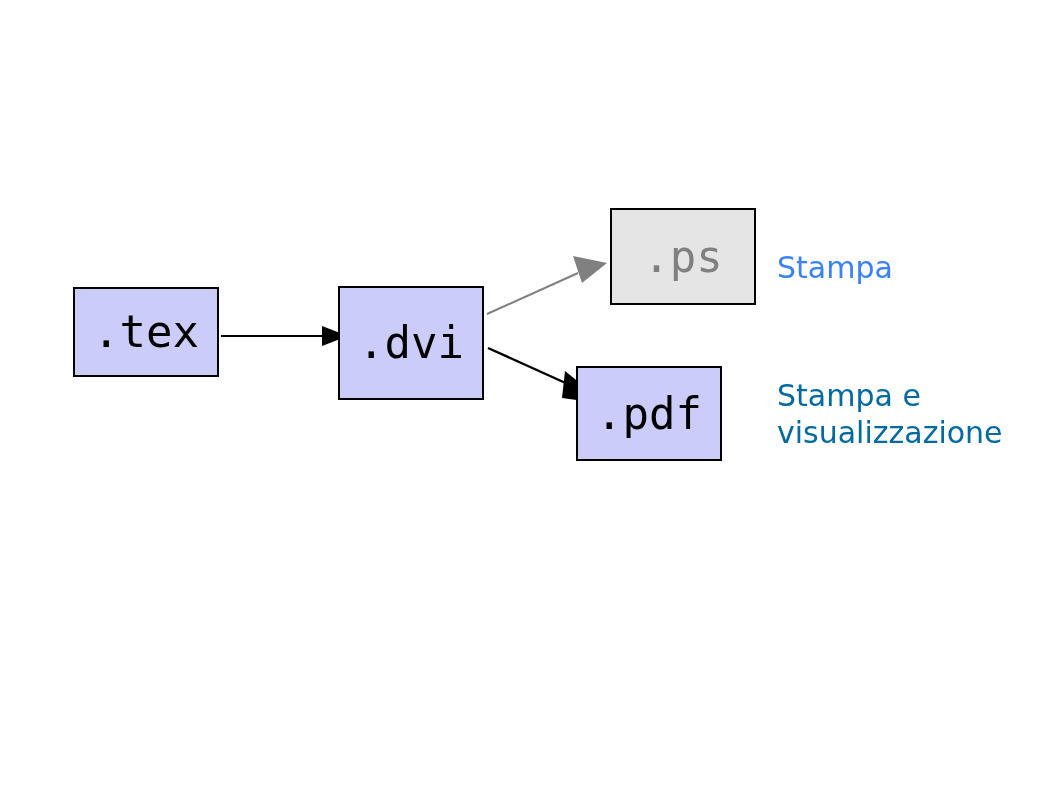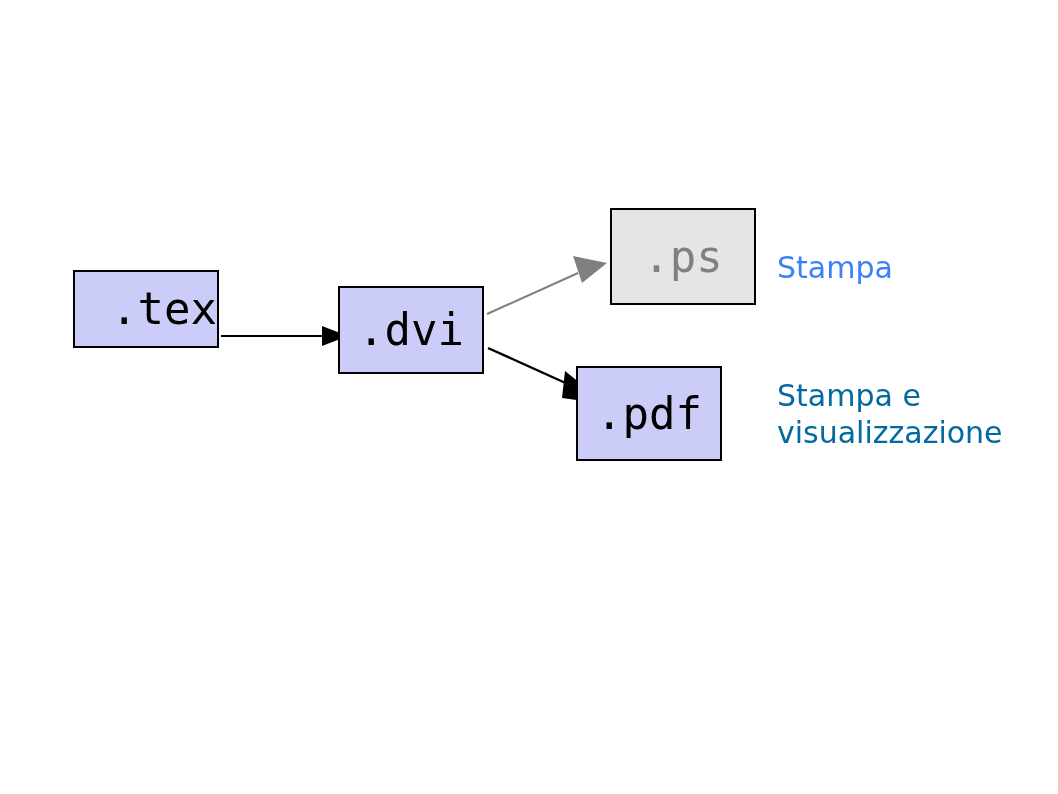--- a/index.html
+++ b/index.html
@@ -37,34 +37,33 @@
     font-family: "DejaVu Sans Mono", "Liberation Mono", monospace;
     font-size: 44px;
     line-height: 1;
     letter-spacing: 0px;
     white-space: pre;
     user-select: none;
   }
   
   #node-tex {
     left: 73px;
-    top: 270px;
+    top: 287px;
     width: 146px;
-    height: 78px;
+    height: 90px;
     background: #ccccf9;
-    justify-content: flex-end;
   }
   #node-tex .node-label { color: #000000; }
 
   
   #node-dvi {
     left: 338px;
     top: 286px;
     width: 146px;
-    height: 88px;
+    height: 114px;
     background: #ccccf9;
   }
   #node-dvi .node-label { color: #000000; }
 
   
   #node-ps {
     left: 610px;
     top: 208px;
     width: 146px;
     height: 97px;

